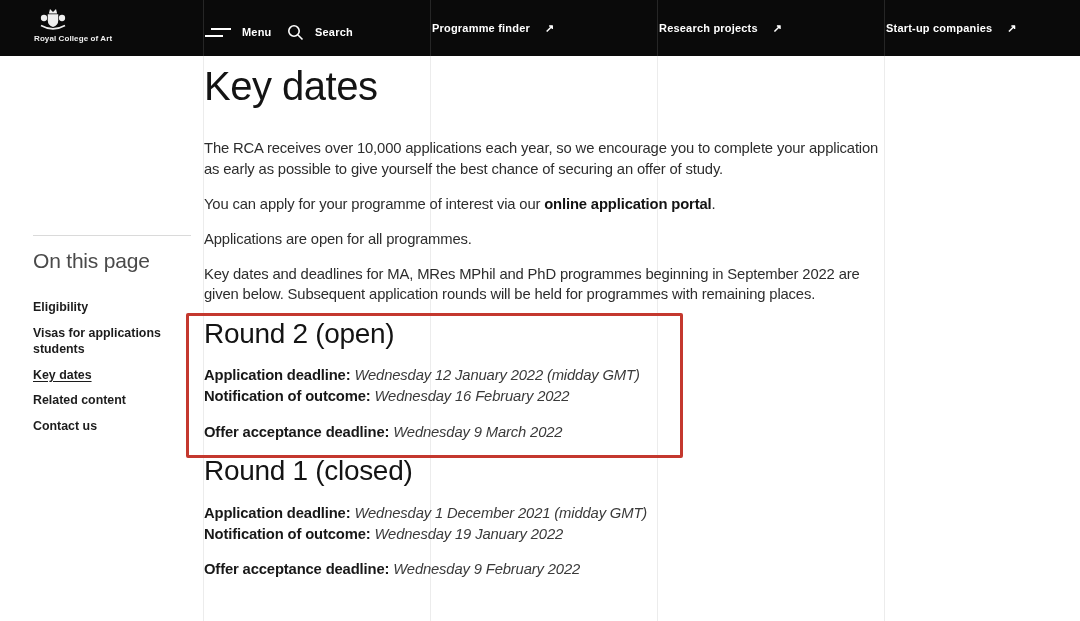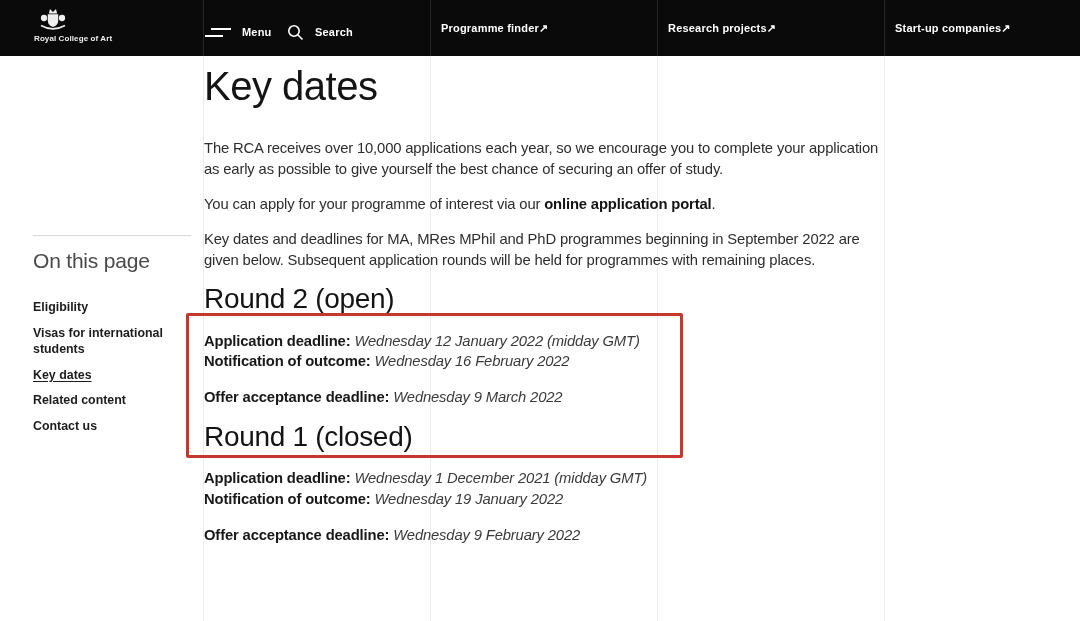--- a/index.html
+++ b/index.html
@@ -36,23 +36,22 @@
     display: flex; align-items: center; gap: 11px;
     cursor: pointer; color: #ffffff;
   }
   .menu-icon { display: flex; flex-direction: column; gap: 5px; width: 26px; }
   .menu-icon span { display: block; height: 2px; background: #ffffff; }
   .menu-icon .l1 { width: 20px; margin-left: 6px; }
   .menu-icon .l2 { width: 18px; }
   .hdr-label { font-size: 11px; font-weight: bold; letter-spacing: 0.2px; color: #ffffff; }
   .hdr-link {
     position: absolute; top: 0; height: 56px;
-    display: flex; align-items: center; gap: 0;
+    display: flex; align-items: center; gap: 15px;
     cursor: pointer;
-    padding-left: 9px;
   }
   .ext-arrow { color: #ffffff; font-size: 11px; font-weight: bold; }
 
   
   .sidebar-divider { position: absolute; left: 33px; top: 235px; width: 158px; height: 1px; background: #dadada; }
   .sidebar-title {
     position: absolute; left: 33px; top: 249px;
     font-size: 21px; font-weight: 400; color: #4a4a4a; letter-spacing: -0.2px;
   }
   .sidebar-nav { position: absolute; left: 33px; top: 299px; width: 156px; }
@@ -150,33 +149,34 @@
 
 <div class="grid-line" style="left:203px"></div>
 <div class="grid-line" style="left:430px"></div>
 <div class="grid-line" style="left:657px"></div>
 <div class="grid-line" style="left:884px"></div>
 
 <div class="sidebar-divider"></div>
 <div class="sidebar-title">On this page</div>
 <nav class="sidebar-nav">
   <div class="sidebar-item">Eligibility</div>
-  <div class="sidebar-item">Visas for international students</div>
+  <div class="sidebar-item">Visas for applications students</div>
   <div class="sidebar-item current">Key dates</div>
   <div class="sidebar-item">Related content</div>
   <div class="sidebar-item">Contact us</div>
 </nav>
 
 <main>
   <h1 class="page-title">Key dates</h1>
 
   <p class="body-text mt-p1">The RCA receives over 10,000 applications each year, so we encourage you to complete your application as early as possible to give yourself the best chance of securing an offer of study.</p>
 
   <p class="body-text mt-p2"><span>You can apply for your programme of interest via our </span><span class="portal-link">online application portal</span><span>.</span></p>
 
+  <p class="body-text mt-p3">Applications are open for all programmes.</p>
 
   <p class="body-text mt-p4">Key dates and deadlines for MA, MRes MPhil and PhD programmes beginning in September 2022 are given below. Subsequent application rounds will be held for programmes with remaining places.</p>
 
   <section>
     <h2 class="round-title mt-h2a">Round 2 (open)</h2>
     <p class="entry mt-e1">
       <span class="lbl">Application deadline:</span><span class="val">Wednesday 12 January 2022 (midday GMT)</span>
     </p>
     <p class="entry mt-e2">
       <span class="lbl">Notification of outcome:</span><span class="val">Wednesday 16 February 2022</span>

